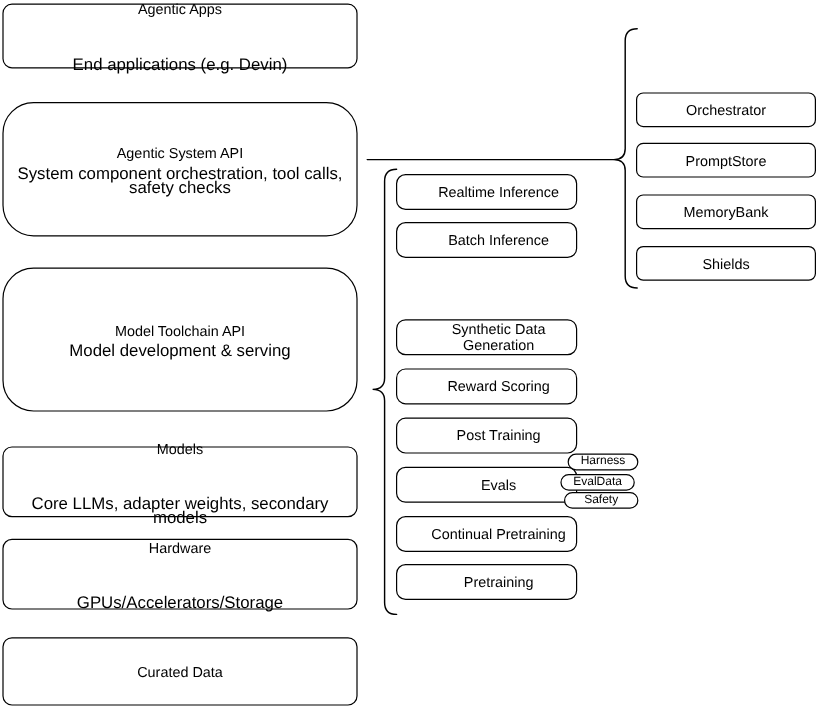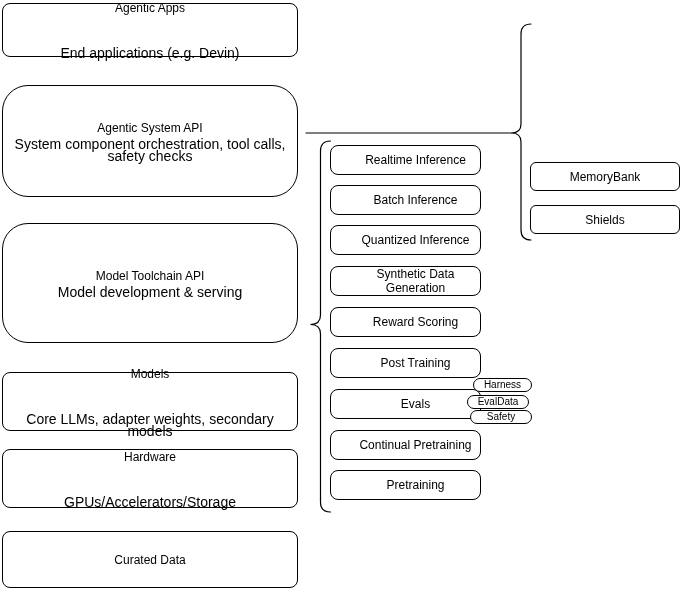--- a/index.html
+++ b/index.html
@@ -71,28 +71,29 @@
   <div class="big-box r8" style="top:449px;height:59px">
     <div class="bt">Hardware</div>
     <div class="bs">GPUs/Accelerators/Storage</div>
   </div>
   <div class="big-box r8" style="top:531px;height:57px">
     <div class="bt">Curated Data</div>
   </div>
 
   <div class="mid-box" style="top:145px">Realtime Inference</div>
   <div class="mid-box" style="top:185px">Batch Inference</div>
-  <div class="mid-box" style="top:225px">Quantized Inference</div>
   <div class="mid-box" style="top:266px">Synthetic Data Generation</div>
   <div class="mid-box" style="top:307px">Reward Scoring</div>
   <div class="mid-box" style="top:348px">Post Training</div>
   <div class="mid-box" style="top:389px">Evals</div>
   <div class="mid-box" style="top:430px">Continual Pretraining</div>
   <div class="mid-box" style="top:470px">Pretraining</div>
 
   <div class="badge" style="left:473px;top:378px;width:59px">Harness</div>
   <div class="badge" style="left:467px;top:395px;width:62px">EvalData</div>
   <div class="badge" style="left:470px;top:410px;width:62px">Safety</div>
 
+  <div class="right-box" style="top:77px">Orchestrator</div>
+  <div class="right-box" style="top:119px">PromptStore</div>
   <div class="right-box" style="top:162px">MemoryBank</div>
   <div class="right-box" style="top:205px">Shields</div>
 
 </div>
 
 </body></html>

